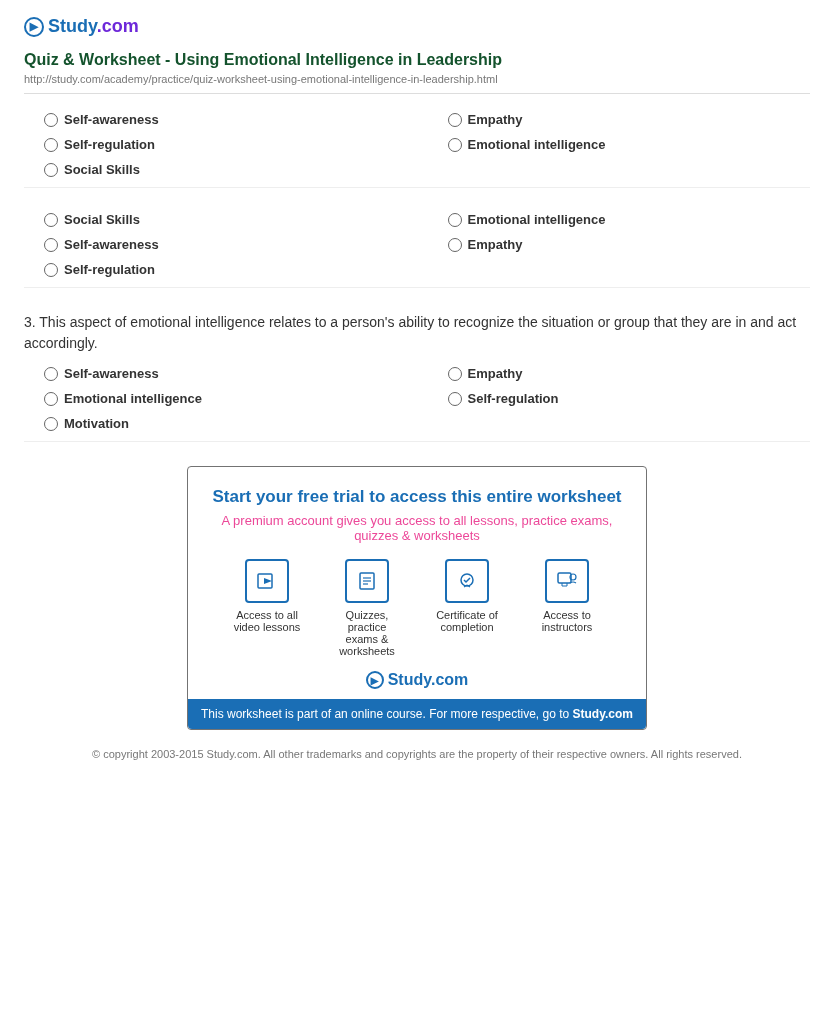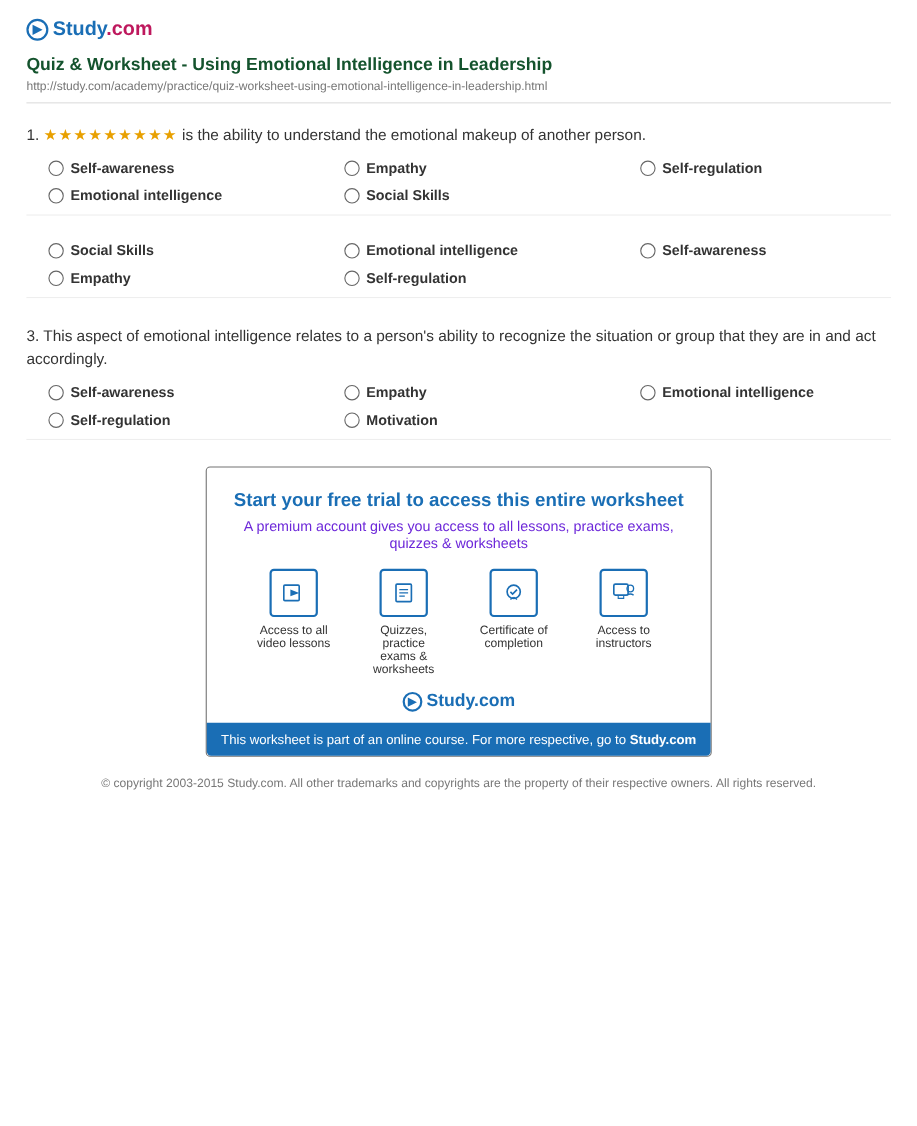--- a/index.html
+++ b/index.html
@@ -32,21 +32,21 @@
       color: #1a6eb5;
       font-size: 11px;
       font-weight: bold;
     }
     .logo-text {
       font-size: 18px;
       font-weight: bold;
       color: #1a6eb5;
     }
     .logo-text span {
-      color: #be185d;
+      color: #6d28d9;
     }
     .page-title {
       font-size: 16px;
       font-weight: bold;
       color: #14532d;
       margin-bottom: 4px;
     }
     .page-url {
       font-size: 11px;
       color: #777;
@@ -68,21 +68,21 @@
       margin-bottom: 12px;
       line-height: 1.5;
     }
     .stars {
       color: #e8a000;
       letter-spacing: 1px;
       font-size: 14px;
     }
     .options-grid {
       display: grid;
-      grid-template-columns: 1fr 1fr 1fr;
+      grid-template-columns: 1fr 1fr;
       gap: 10px 41px;
       margin-left: 20px;
     }
     .option {
       display: flex;
       align-items: center;
       gap: 6px;
       font-size: 13px;
       color: #333;
       font-weight: bold;
@@ -106,21 +106,21 @@
       text-align: center;
     }
     .promo-title {
       color: #1a6eb5;
       font-size: 17px;
       font-weight: bold;
       margin-bottom: 6px;
     }
     .promo-subtitle {
       font-size: 13px;
-      color: #6d28d9;
+      color: #ec4899;
       margin-bottom: 16px;
     }
     .promo-icons {
       display: flex;
       justify-content: center;
       gap: 20px;
       margin-bottom: 14px;
     }
     .promo-icon-item {
       display: flex;
@@ -204,25 +204,20 @@
   <div class="logo-area">
     <div class="logo-icon">▶</div>
     <span class="logo-text">Study<span>.com</span></span>
   </div>
 
   <div class="page-title">Quiz &amp; Worksheet - Using Emotional Intelligence in Leadership</div>
   <div class="page-url">http://study.com/academy/practice/quiz-worksheet-using-emotional-intelligence-in-leadership.html</div>
   <hr>
 
   <div class="question-block">
-    <div class="question-text">
-      <span class="q-num">1. </span>
-      <span class="stars">★★★★★★★★★</span>
-      <span> is the ability to understand the emotional makeup of another person.</span>
-    </div>
     <div class="options-grid">
       <div class="option">
         <span class="radio-circle"></span>
         <span>Self-awareness</span>
       </div>
       <div class="option">
         <span class="radio-circle"></span>
         <span>Empathy</span>
       </div>
       <div class="option">

